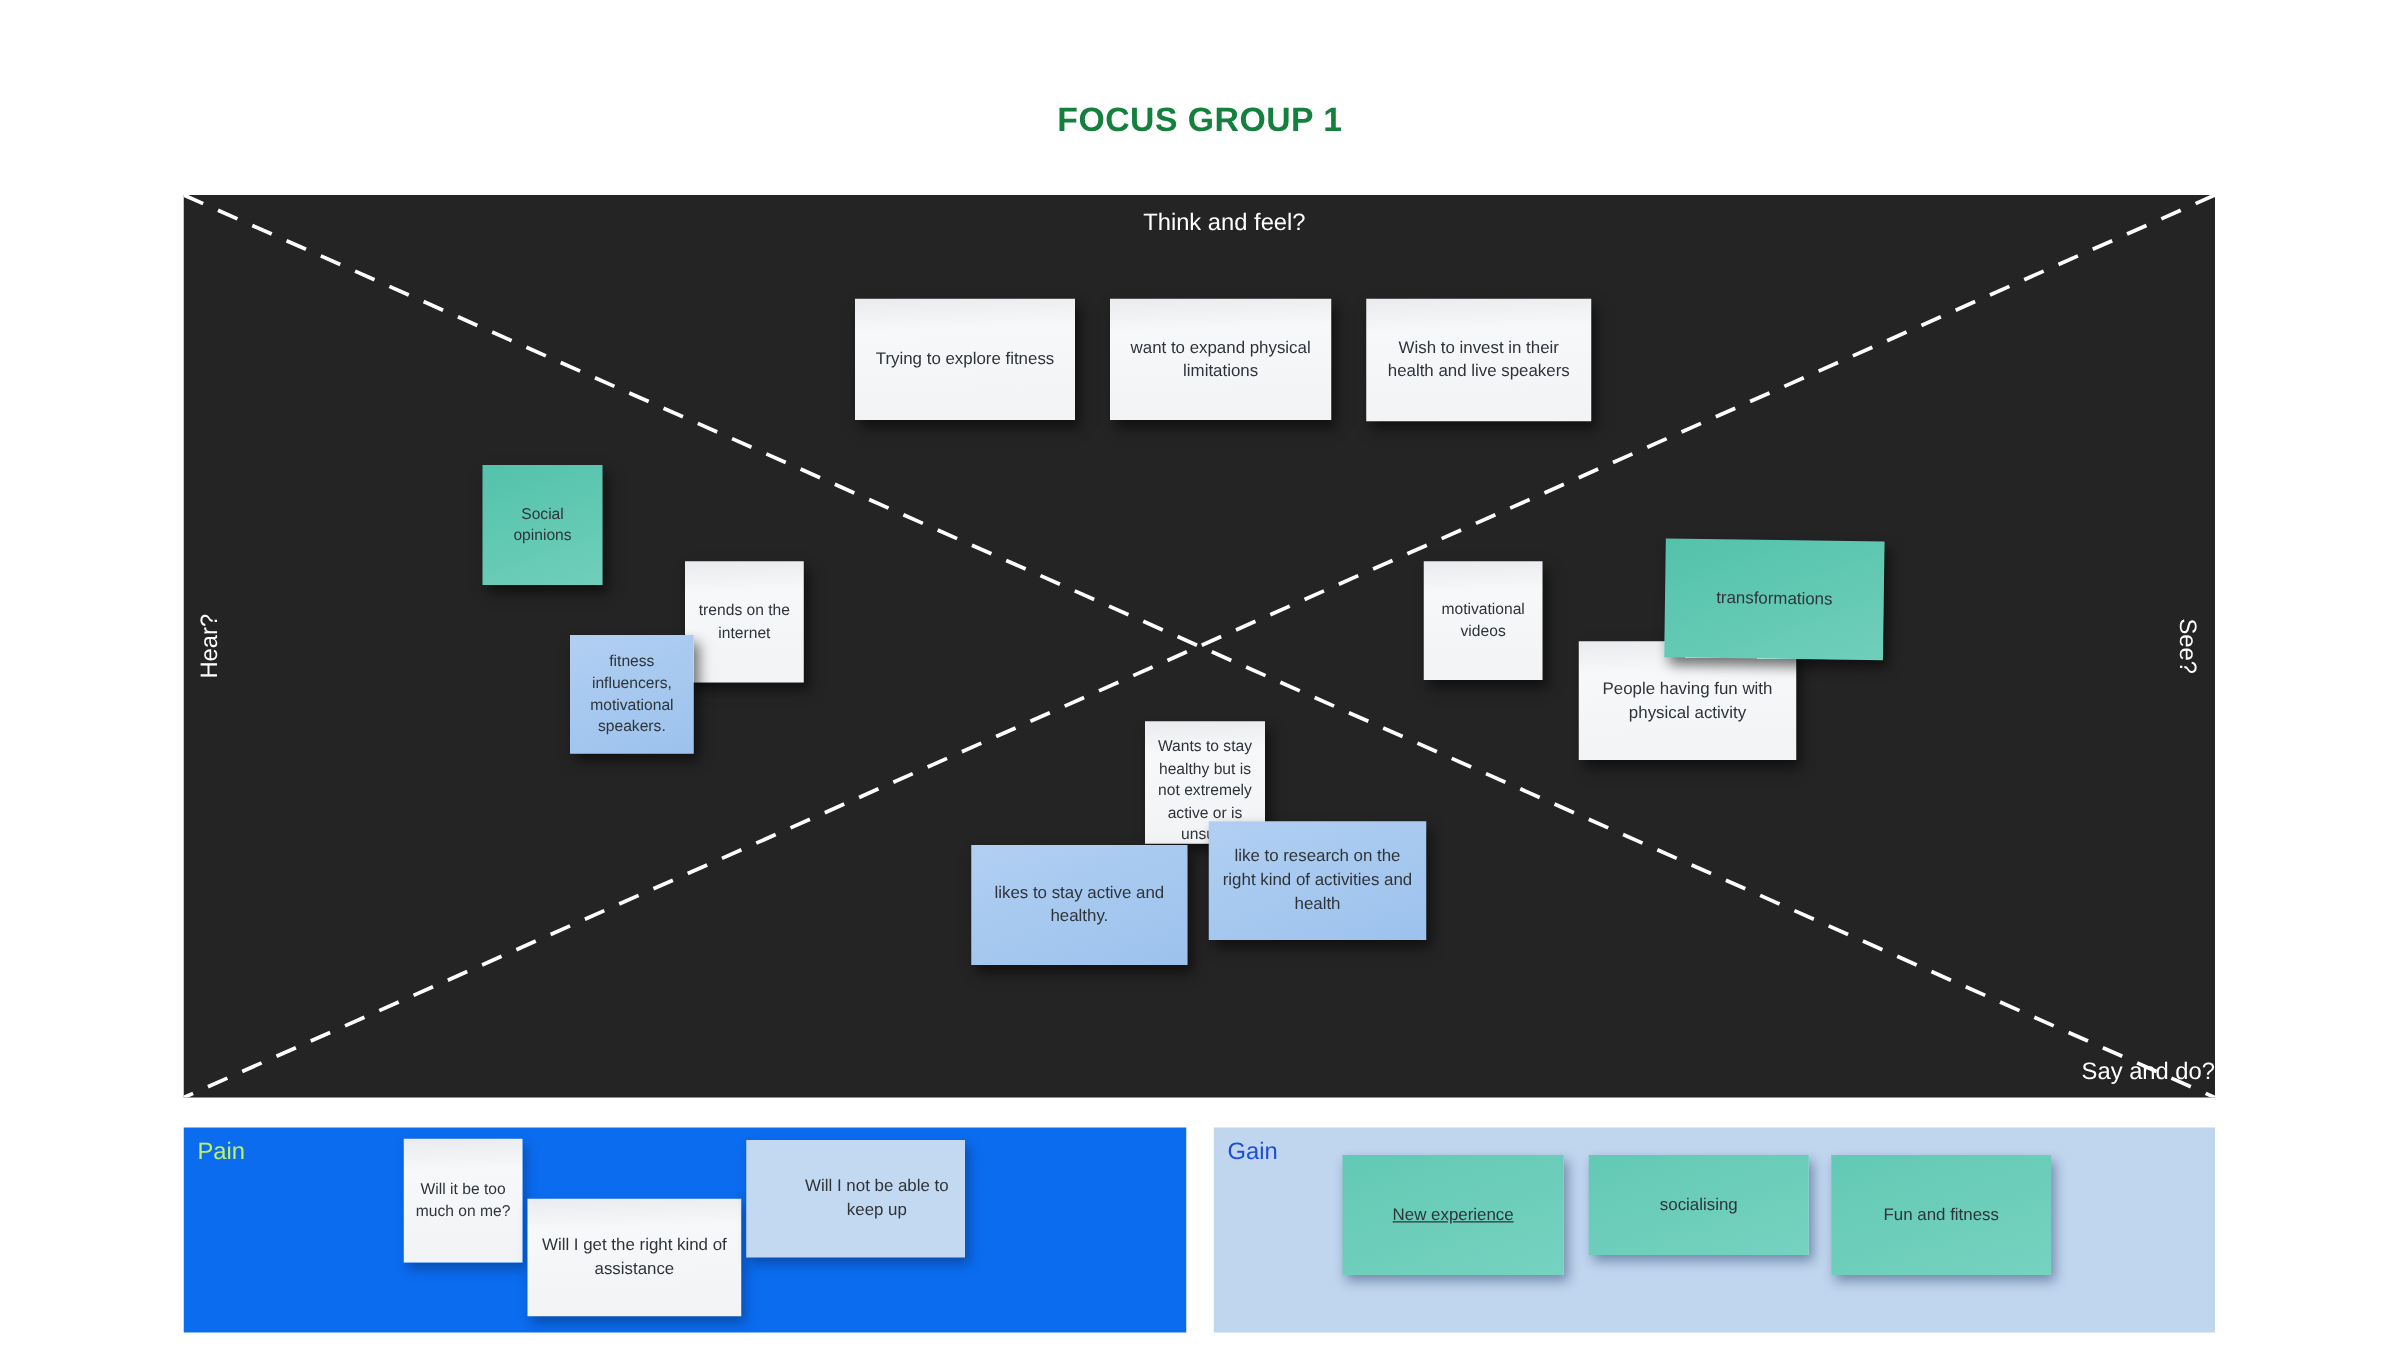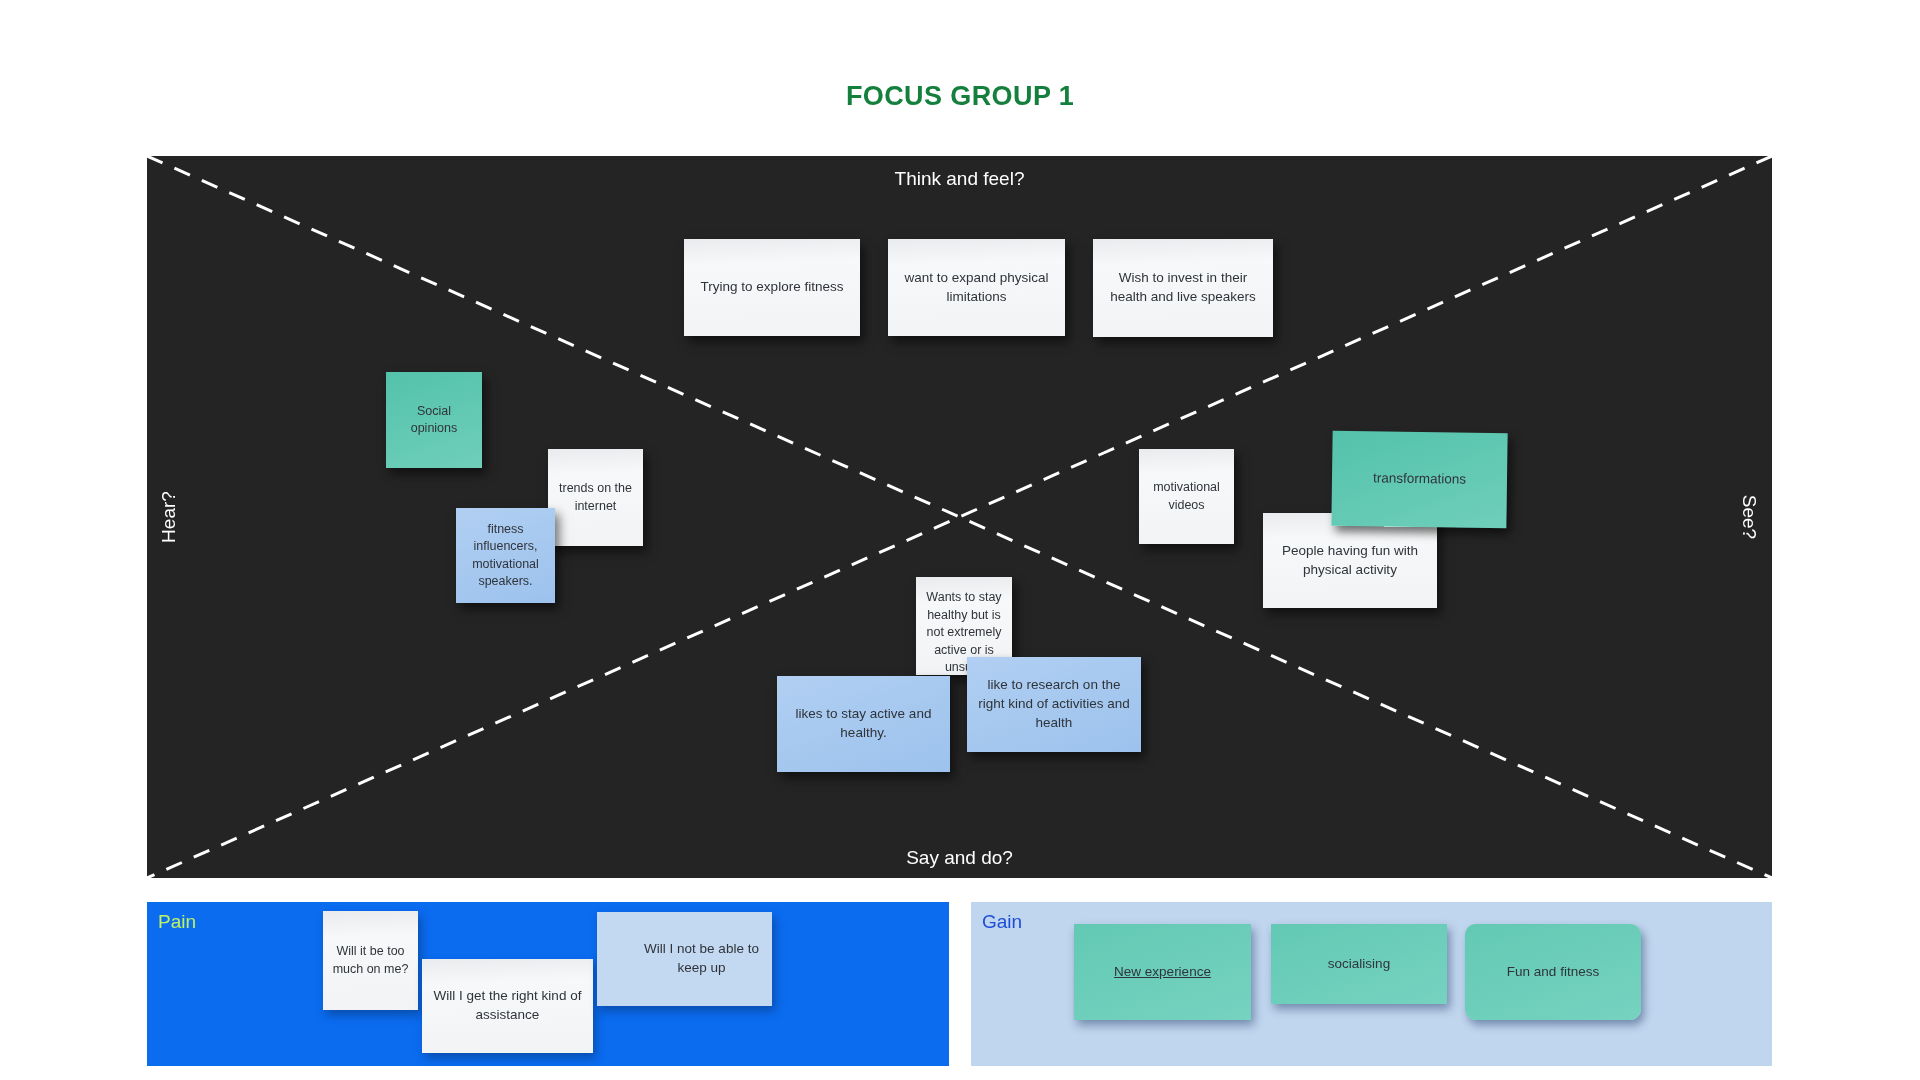--- a/index.html
+++ b/index.html
@@ -13,22 +13,22 @@
     text-align:center;font-size:27px;font-weight:bold;
     letter-spacing:.4px;color:#15803d;line-height:1;
   }
   
   .board{
     position:absolute;left:147px;top:156px;width:1625px;height:722px;
     background:#242424;
   }
   .board svg{position:absolute;left:0;top:0;width:100%;height:100%;display:block;}
   .qlabel{position:absolute;color:#ffffff;font-size:19px;line-height:1;}
-  .qlabel--top{top:13px;left:0;width:100%;text-align:center;}
-  .qlabel--bottom{bottom:11px;left:0;width:100%;text-align:center;}
+  .qlabel--top{top:13px;left:0;width:100%;text-align:center;padding-left:20px;}
+  .qlabel--bottom{bottom:11px;left:0;width:100%;text-align:right;}
   .qlabel--left{
     left:21px;top:50%;
     transform:translate(-50%,-50%) rotate(-90deg);
     white-space:nowrap;
   }
   .qlabel--right{
     right:23px;top:50%;
     transform:translate(50%,-50%) rotate(90deg);
     white-space:nowrap;
   }
@@ -88,14 +88,14 @@
   <div class="section-label">Pain</div>
 <div class="note note--white note--sm" style="left: 176px; top: 9px; width: 95px; height: 99px;">Will it be too much on me?</div>
     <div class="note note--white note--md" style="left: 275px; top: 57px; width: 171px; height: 94px;">Will I get the right kind of assistance</div>
     <div class="note note--lightblue note--md" style="left: 450px; top: 10px; width: 175px; height: 94px; padding-left: 42px;">Will I not be able to keep up</div>
   </div>
 
 <div class="section section--gain">
   <div class="section-label">Gain</div>
 <div class="note note--gainteal note--md" style="left: 103px; top: 22px; width: 177px; height: 96px; text-decoration: underline;">New experience</div>
     <div class="note note--gainteal note--md" style="left: 300px; top: 22px; width: 176px; height: 80px;">socialising</div>
-    <div class="note note--gainteal note--md" style="left: 494px; top: 22px; width: 176px; height: 96px; border-radius: 11px;">Fun and fitness</div>
+    <div class="note note--gainteal note--md" style="left: 494px; top: 22px; width: 176px; height: 96px;">Fun and fitness</div>
   </div>
 
 </body></html>

